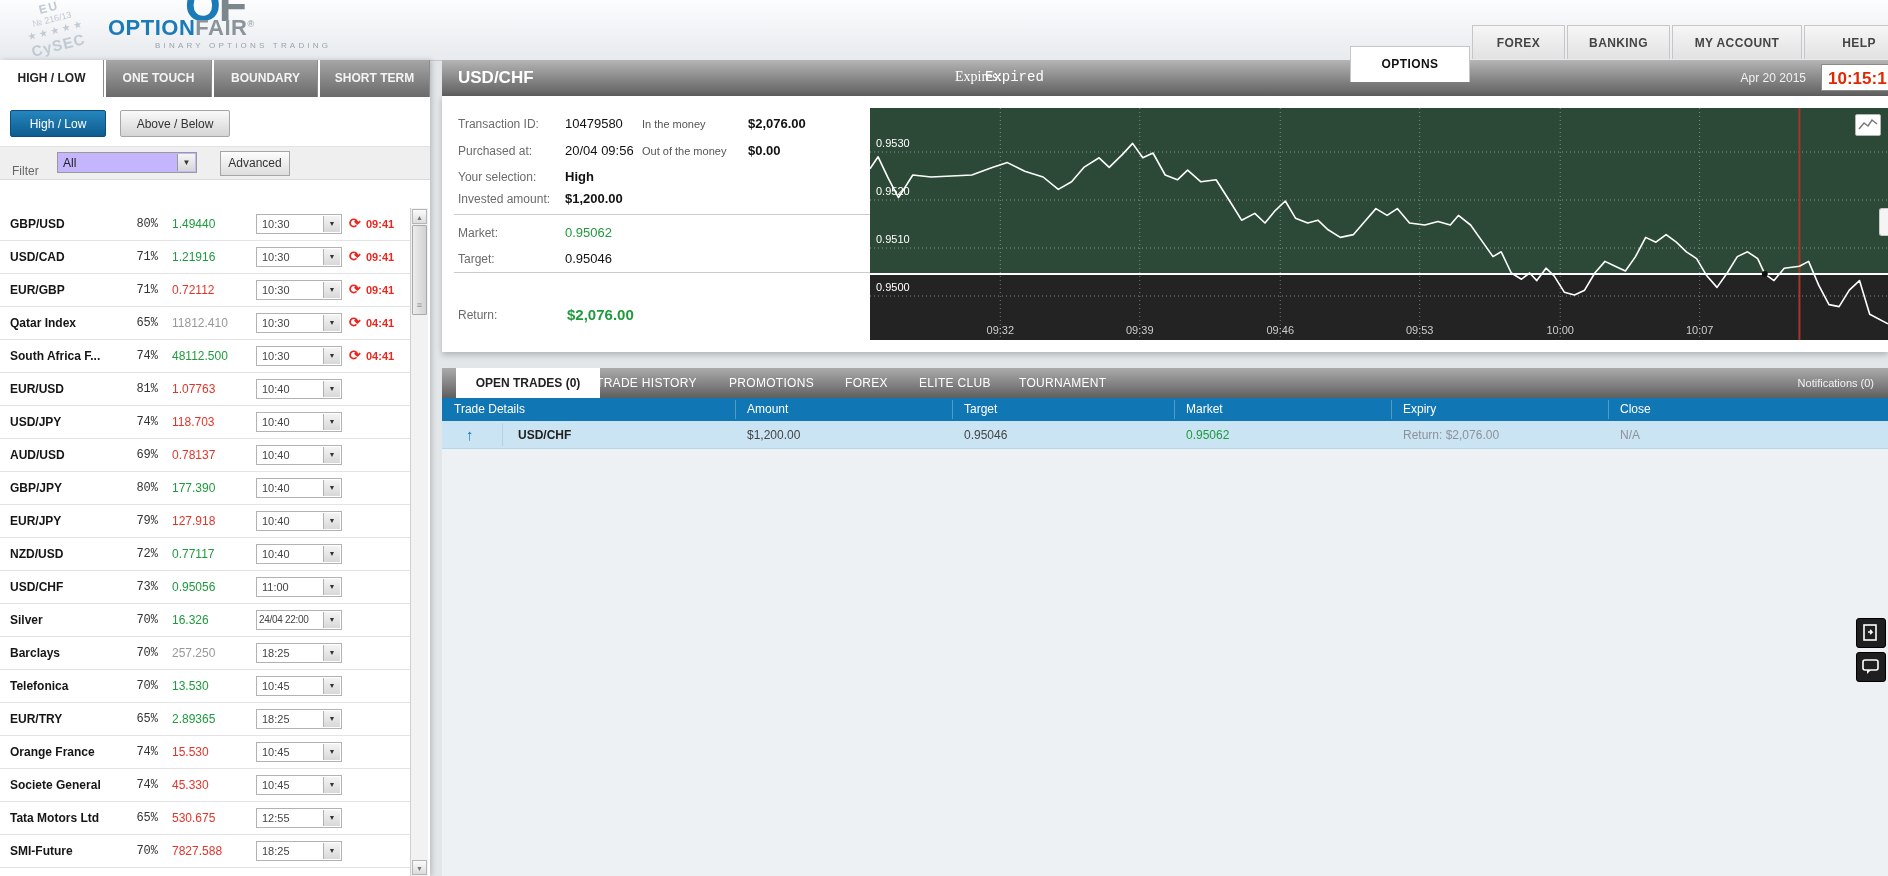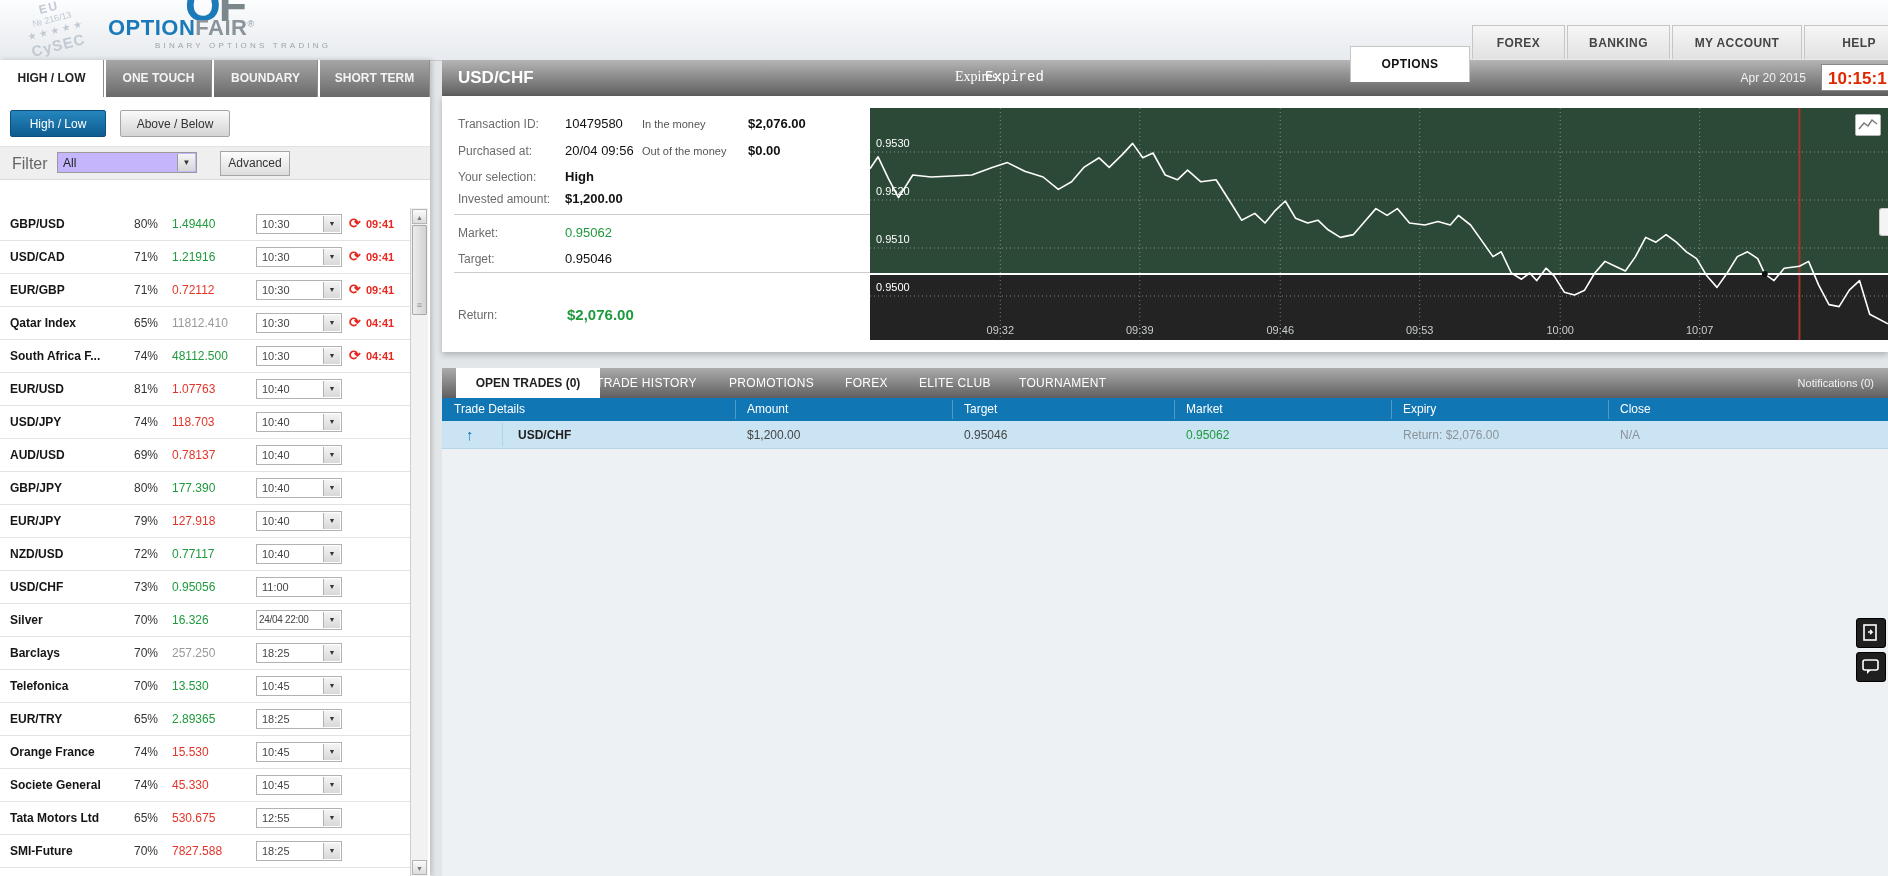--- a/index.html
+++ b/index.html
@@ -29,37 +29,37 @@
   .ltab{position:absolute;top:0;height:37px;line-height:37px;text-align:center;font-size:12px;
         font-weight:bold;color:#f4f4f4;background:linear-gradient(#a6a6a6,#6a6a6a);
         border-right:1px solid #8d8d8d;box-sizing:border-box;}
   .ltab.active{background:#fff;color:#222;}
   .mode-btn{position:absolute;top:50px;height:27px;line-height:27px;text-align:center;font-size:12px;
             border-radius:2px;box-sizing:border-box;}
   .mode-on{left:10px;width:96px;background:linear-gradient(#2586bd,#0e5c90);color:#fff;border:1px solid #0b4f7e;}
   .mode-off{left:120px;width:110px;background:linear-gradient(#fafafa,#d4d4d4);color:#333;border:1px solid #a6a6a6;}
   .filter-band{position:absolute;left:0;top:86px;width:430px;height:32px;background:#efefef;
                border-top:1px solid #e2e2e2;border-bottom:1px solid #dadada;}
-  .filter-lab{position:absolute;left:12px;top:8px;font-size:16px;color:#666;}
+  .filter-lab{position:absolute;left:12px;top:17px;font-size:12px;color:#666;}
   .filter-sel{position:absolute;left:57px;top:5px;width:140px;height:21px;background:#c4b5fd;
               border:1px solid #9a9a9a;box-sizing:border-box;}
   .filter-sel .val{display:block;font-size:12px;color:#222;padding:3px 0 0 5px;}
   .sel-btn{position:absolute;right:1px;top:1px;width:17px;height:17px;text-align:center;line-height:17px;
            background:linear-gradient(#f5f5f5,#d6d6d6);border-left:1px solid #9a9a9a;font-size:8px;color:#333;}
   .adv-btn{position:absolute;left:220px;top:4px;width:68px;height:23px;line-height:23px;text-align:center;
            background:linear-gradient(#fdfdfd,#dddddd);border:1px solid #a6a6a6;font-size:12px;color:#333;}
   .ahdr{position:absolute;left:0;top:122px;width:430px;height:26px;background:#1177b4;}
   .ahdr span{position:absolute;top:6px;color:#fff;font-size:12px;}
   .ahdr .hd1{left:10px;} .ahdr .hd2{left:172px;} .ahdr .hd3{left:258px;}
   .ahdr .hv{position:absolute;top:3px;bottom:3px;width:1px;background:#4d9cc9;}
   .arows{position:absolute;left:0;top:148px;width:410px;height:668px;overflow:hidden;}
   .cdiv{position:absolute;top:0;height:660px;width:1px;background:#ececec;z-index:0;}
   .arow{position:relative;height:33px;border-bottom:1px solid #e3e3e3;box-sizing:border-box;background:#fff;}
   .arow .nm{position:absolute;left:10px;top:9px;font-size:12px;font-weight:bold;color:#151515;}
-  .arow .pct{position:absolute;left:118px;top:9px;width:40px;text-align:right;font-size:12px;color:#333;}
+  .arow .pct{position:absolute;left:118px;top:9px;width:40px;text-align:right;font-size:12px;color:#333;font-family:Liberation Mono, monospace;}
   .arow .pr{position:absolute;left:172px;top:9px;font-size:12px;}
   .pr.green{color:#1f9a3d;} .pr.red{color:#e3342a;} .pr.gray{color:#999;}
   .asel{position:absolute;left:256px;top:6px;width:86px;height:20px;background:#fff;
         border:1px solid #b2b2b2;box-sizing:border-box;}
   .asel .v{display:block;font-size:11px;color:#444;padding:3px 0 0 5px;white-space:nowrap;overflow:hidden;width:64px;}
   .asel .v.small{font-size:10px;padding-left:2px;letter-spacing:-.3px;}
   .asel .b{position:absolute;right:1px;top:1px;width:16px;height:16px;line-height:16px;text-align:center;
            background:linear-gradient(#f4f4f4,#d8d8d8);border-left:1px solid #b2b2b2;font-size:7px;color:#333;}
   .aclk{position:absolute;left:349px;top:7px;color:#e8281e;font-size:14px;font-weight:bold;}
   .atime{position:absolute;left:366px;top:10px;color:#e8281e;font-size:11px;font-weight:bold;}

